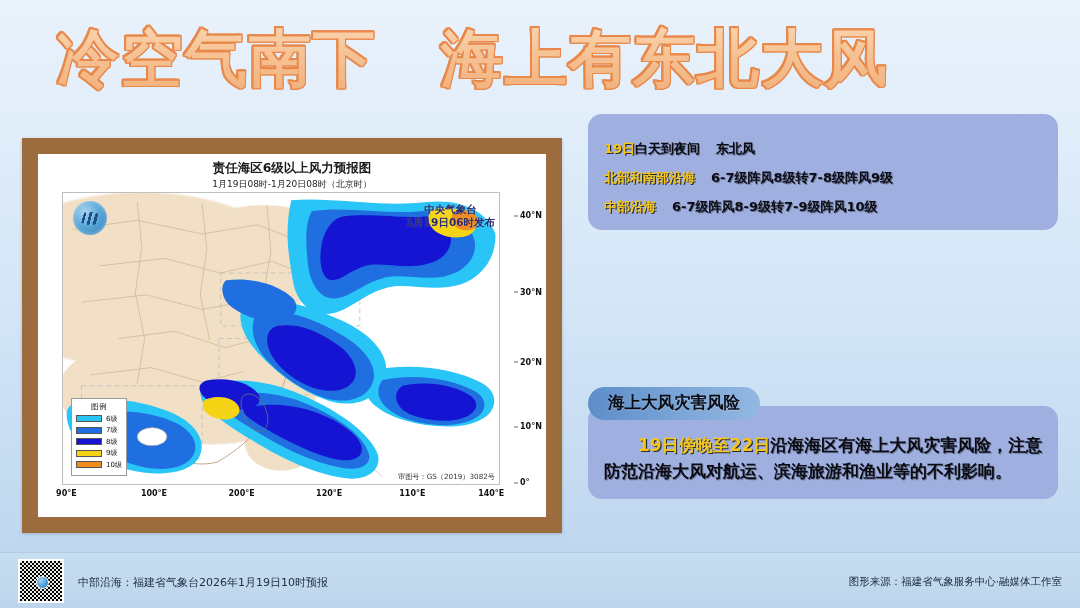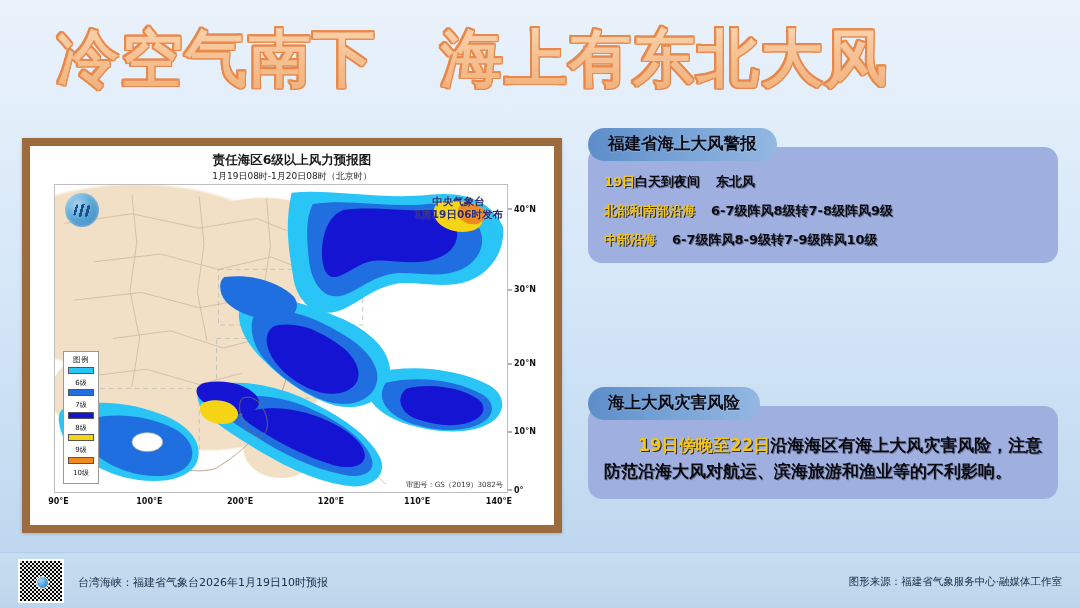--- a/index.html
+++ b/index.html
@@ -26,21 +26,21 @@
     -webkit-text-fill-color: transparent;
     text-shadow: 0 0 0 transparent;
     filter: drop-shadow(1.6px 0 0 #e8884a) drop-shadow(-1.6px 0 0 #e8884a)
             drop-shadow(0 1.6px 0 #e8884a) drop-shadow(0 -1.6px 0 #e8884a);
   }
 
   
   .map-card {
     position: absolute; left: 22px; top: 138px; width: 540px; height: 395px;
     background: #9c6b3e;
-    padding: 8px;
+    padding: 16px;
     box-shadow: 0 1px 3px rgba(60,60,80,.25);
   }
   .map-inner {
     width: 100%; height: 100%; background: #ffffff; position: relative; overflow: hidden;
   }
   .map-title {
     position: absolute; left: 0; top: 6px; width: 100%;
     text-align: center; font-size: 12.5px; font-weight: 700; color: #1a1a1a;
     font-family: "DejaVu Sans", sans-serif;
   }
@@ -97,35 +97,35 @@
 
   
   .legend {
     position: absolute; left: 8px; bottom: 8px;
     background: #fff; border: 1px solid #9a9a9a; padding: 3px 4px 4px;
   }
   .legend-title {
     font-size: 7.5px; text-align: center; color: #111; margin-bottom: 2px;
     font-family: "DejaVu Sans", sans-serif; letter-spacing: .5px;
   }
-  .legend-row { display: flex; align-items: center; gap: 4px; margin-bottom: 1.5px; flex-direction: column; }
+  .legend-row { display: flex; align-items: center; gap: 4px; margin-bottom: 1.5px; }
   .legend-swatch { width: 26px; height: 7px; border: 1px solid #555; }
   .legend-label { font-size: 7px; color: #111; font-family: "DejaVu Sans", sans-serif; }
 
   
   .xaxis {
     position: absolute; left: 24px; right: 46px; bottom: 14px; height: 14px;
   }
   .xtick {
     position: absolute; transform: translateX(-50%);
     font-size: 8px; font-weight: 700; color: #111; font-family: "DejaVu Sans", sans-serif;
   }
   .yaxis { position: absolute; right: 6px; top: 38px; bottom: 32px; width: 40px; }
   .ytick {
-    position: absolute; left: 6px; transform: translateY(-50%);
+    position: absolute; left: 20px; transform: translateY(-50%);
     font-size: 8px; font-weight: 700; color: #111; font-family: "DejaVu Sans", sans-serif;
   }
   .ytick::before {
     content: ""; position: absolute; left: -6px; top: 50%; width: 4px; height: 1px; background: #666;
   }
 
   
   .panel { position: absolute; }
   .pill {
     position: relative; z-index: 3; display: inline-block;
@@ -325,21 +325,20 @@
       <span class="ytick" style="top:8%">40°N</span>
       <span class="ytick" style="top:34%">30°N</span>
       <span class="ytick" style="top:58%">20°N</span>
       <span class="ytick" style="top:80%">10°N</span>
       <span class="ytick" style="top:99%">0°</span>
     </div>
   </div>
 </div>
 
 <div class="panel" style="left:588px; top:128px; width:470px;">
-  <div class="pill">福建省海上大风警报</div>
   <div class="panel-body">
     <div class="line">
       <span class="hl">19日</span><span>白天到夜间</span><span class="gap"></span><span>东北风</span>
     </div>
     <div class="line">
       <span class="hl">北部和南部沿海</span><span class="gap"></span><span>6-7级阵风8级转7-8级阵风9级</span>
     </div>
     <div class="line">
       <span class="hl">中部沿海</span><span class="gap"></span><span>6-7级阵风8-9级转7-9级阵风10级</span>
     </div>
@@ -350,15 +349,15 @@
   <div class="pill">海上大风灾害风险</div>
   <div class="panel-body">
     <div class="para">
       <span class="hl">19日傍晚至22日</span><span>沿海海区有海上大风灾害风险，注意防范沿海大风对航运、滨海旅游和渔业等的不利影响。</span>
     </div>
   </div>
 </div>
 
 <div class="footer">
   <div class="qr"></div>
-  <div class="src-left">台湾海峡：福建省气象台2026年1月19日10时预报</div>
+  <div class="src-left">中部沿海：福建省气象台2026年1月19日10时预报</div>
   <div class="src-right">图形来源：福建省气象服务中心·融媒体工作室</div>
 </div>
 
 </body></html>

